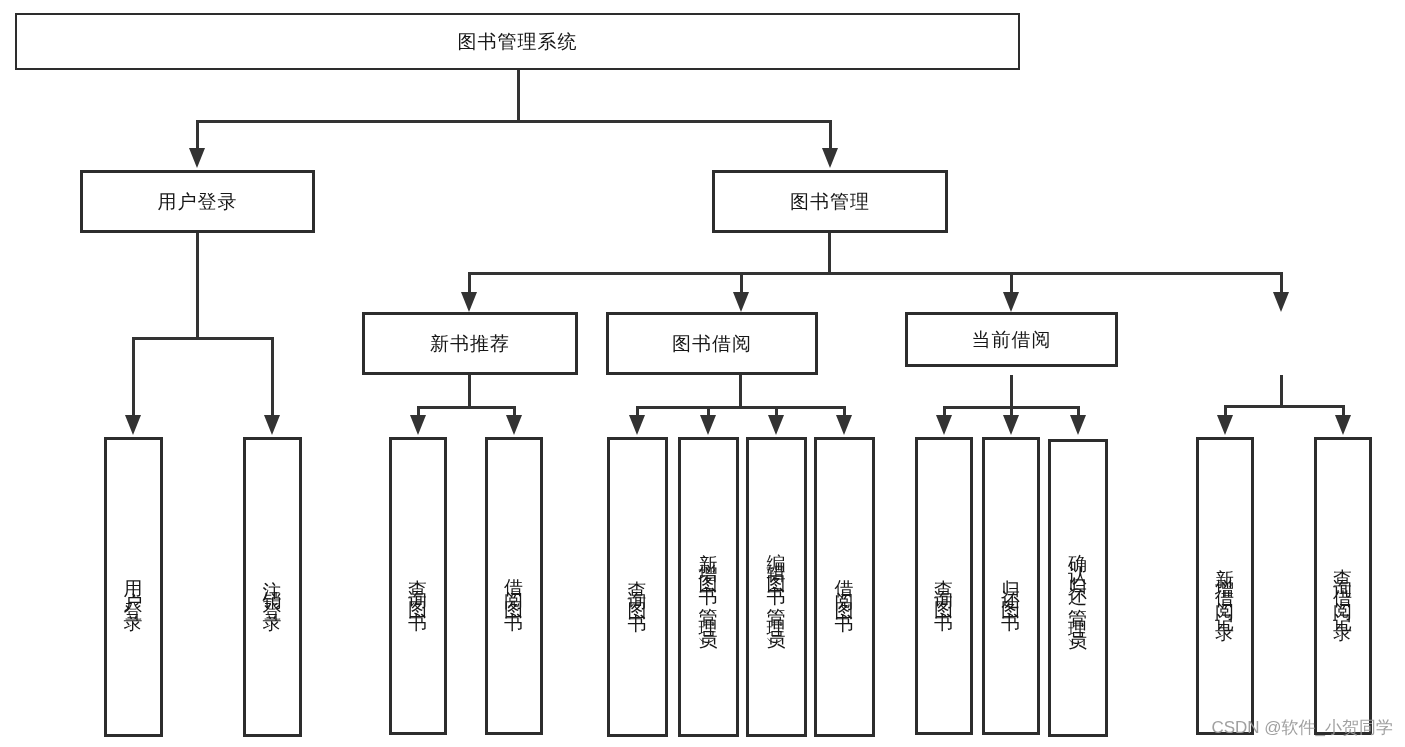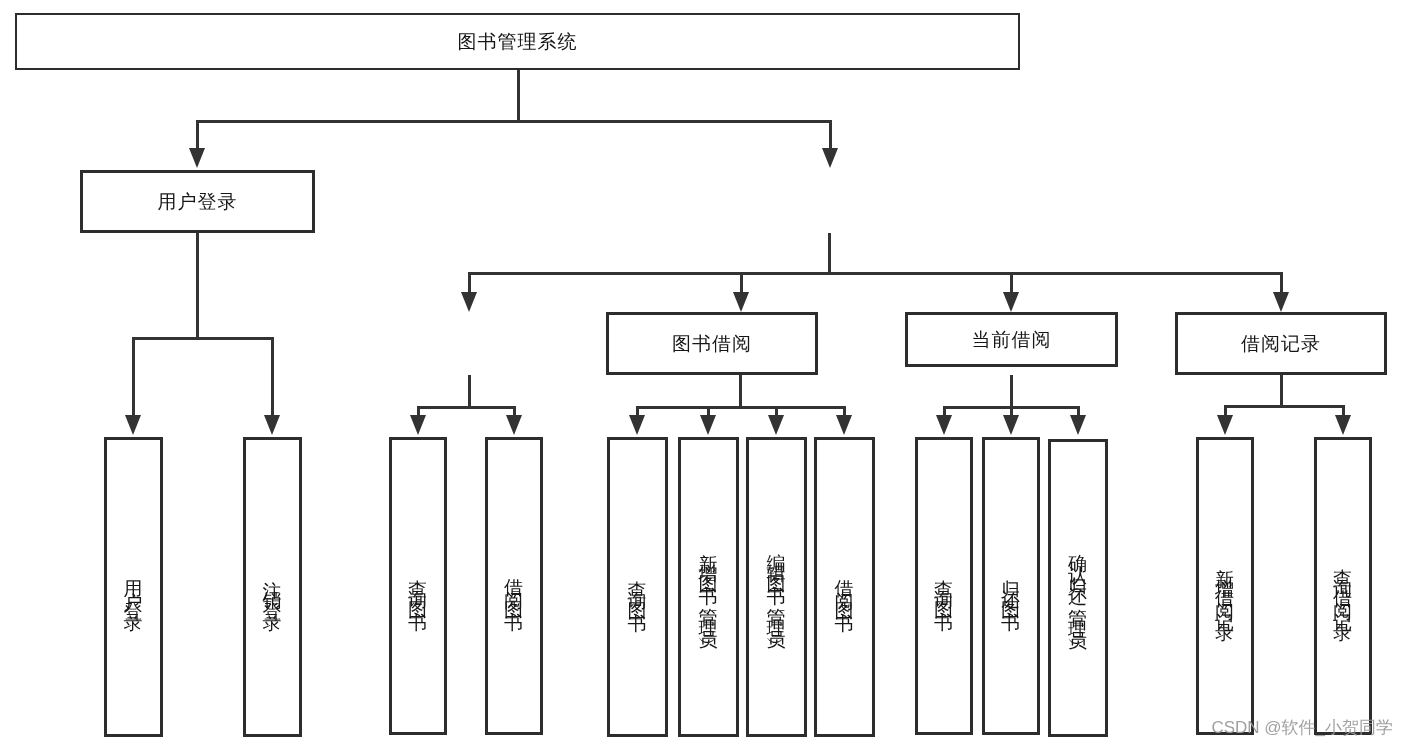--- a/index.html
+++ b/index.html
@@ -87,48 +87,51 @@
 
   <div class="line-v" style="left:517px; top:70px; height:53px;"></div>
   <div class="line-h" style="left:196px; top:120px; width:636px;"></div>
   <div class="line-v" style="left:196px; top:120px; height:34px;"></div>
   <div class="ah" style="left:189px; top:148px;"></div>
   <div class="line-v" style="left:829px; top:120px; height:34px;"></div>
   <div class="ah" style="left:822px; top:148px;"></div>
 
   <div class="box" style="left:80px; top:170px; width:235px; height:63px;">
     <span class="hlabel">用户登录</span>
+  </div>
+  <div class="box" style="left:712px; top:170px; width:236px; height:63px;">
+    <span class="hlabel">图书管理</span>
   </div>
 
   <div class="line-v" style="left:196px; top:233px; height:107px;"></div>
   <div class="line-h" style="left:132px; top:337px; width:142px;"></div>
   <div class="line-v" style="left:132px; top:337px; height:82px;"></div>
   <div class="ah" style="left:125px; top:415px;"></div>
   <div class="line-v" style="left:271px; top:337px; height:82px;"></div>
   <div class="ah" style="left:264px; top:415px;"></div>
 
   <div class="line-v" style="left:828px; top:233px; height:42px;"></div>
   <div class="line-h" style="left:468px; top:272px; width:814px;"></div>
   <div class="line-v" style="left:468px; top:272px; height:24px;"></div>
   <div class="ah" style="left:461px; top:292px;"></div>
   <div class="line-v" style="left:740px; top:272px; height:24px;"></div>
   <div class="ah" style="left:733px; top:292px;"></div>
   <div class="line-v" style="left:1010px; top:272px; height:24px;"></div>
   <div class="ah" style="left:1003px; top:292px;"></div>
   <div class="line-v" style="left:1280px; top:272px; height:24px;"></div>
   <div class="ah" style="left:1273px; top:292px;"></div>
 
+  <div class="box" style="left:362px; top:312px; width:216px; height:63px;">
+    <span class="hlabel">新书推荐</span>
+  </div>
   <div class="box" style="left:606px; top:312px; width:212px; height:63px;">
     <span class="hlabel">图书借阅</span>
   </div>
   <div class="box" style="left:905px; top:312px; width:213px; height:55px;">
     <span class="hlabel">当前借阅</span>
-  </div>
-  <div class="box" style="left:1175px; top:312px; width:212px; height:63px;">
-    <span class="hlabel">借阅记录</span>
   </div>
 
   <div class="line-v" style="left:468px; top:375px; height:34px;"></div>
   <div class="line-h" style="left:417px; top:406px; width:99px;"></div>
   <div class="line-v" style="left:417px; top:406px; height:14px;"></div>
   <div class="ah" style="left:410px; top:415px;"></div>
   <div class="line-v" style="left:513px; top:406px; height:14px;"></div>
   <div class="ah" style="left:506px; top:415px;"></div>
 
   <div class="line-v" style="left:739px; top:375px; height:34px;"></div>

